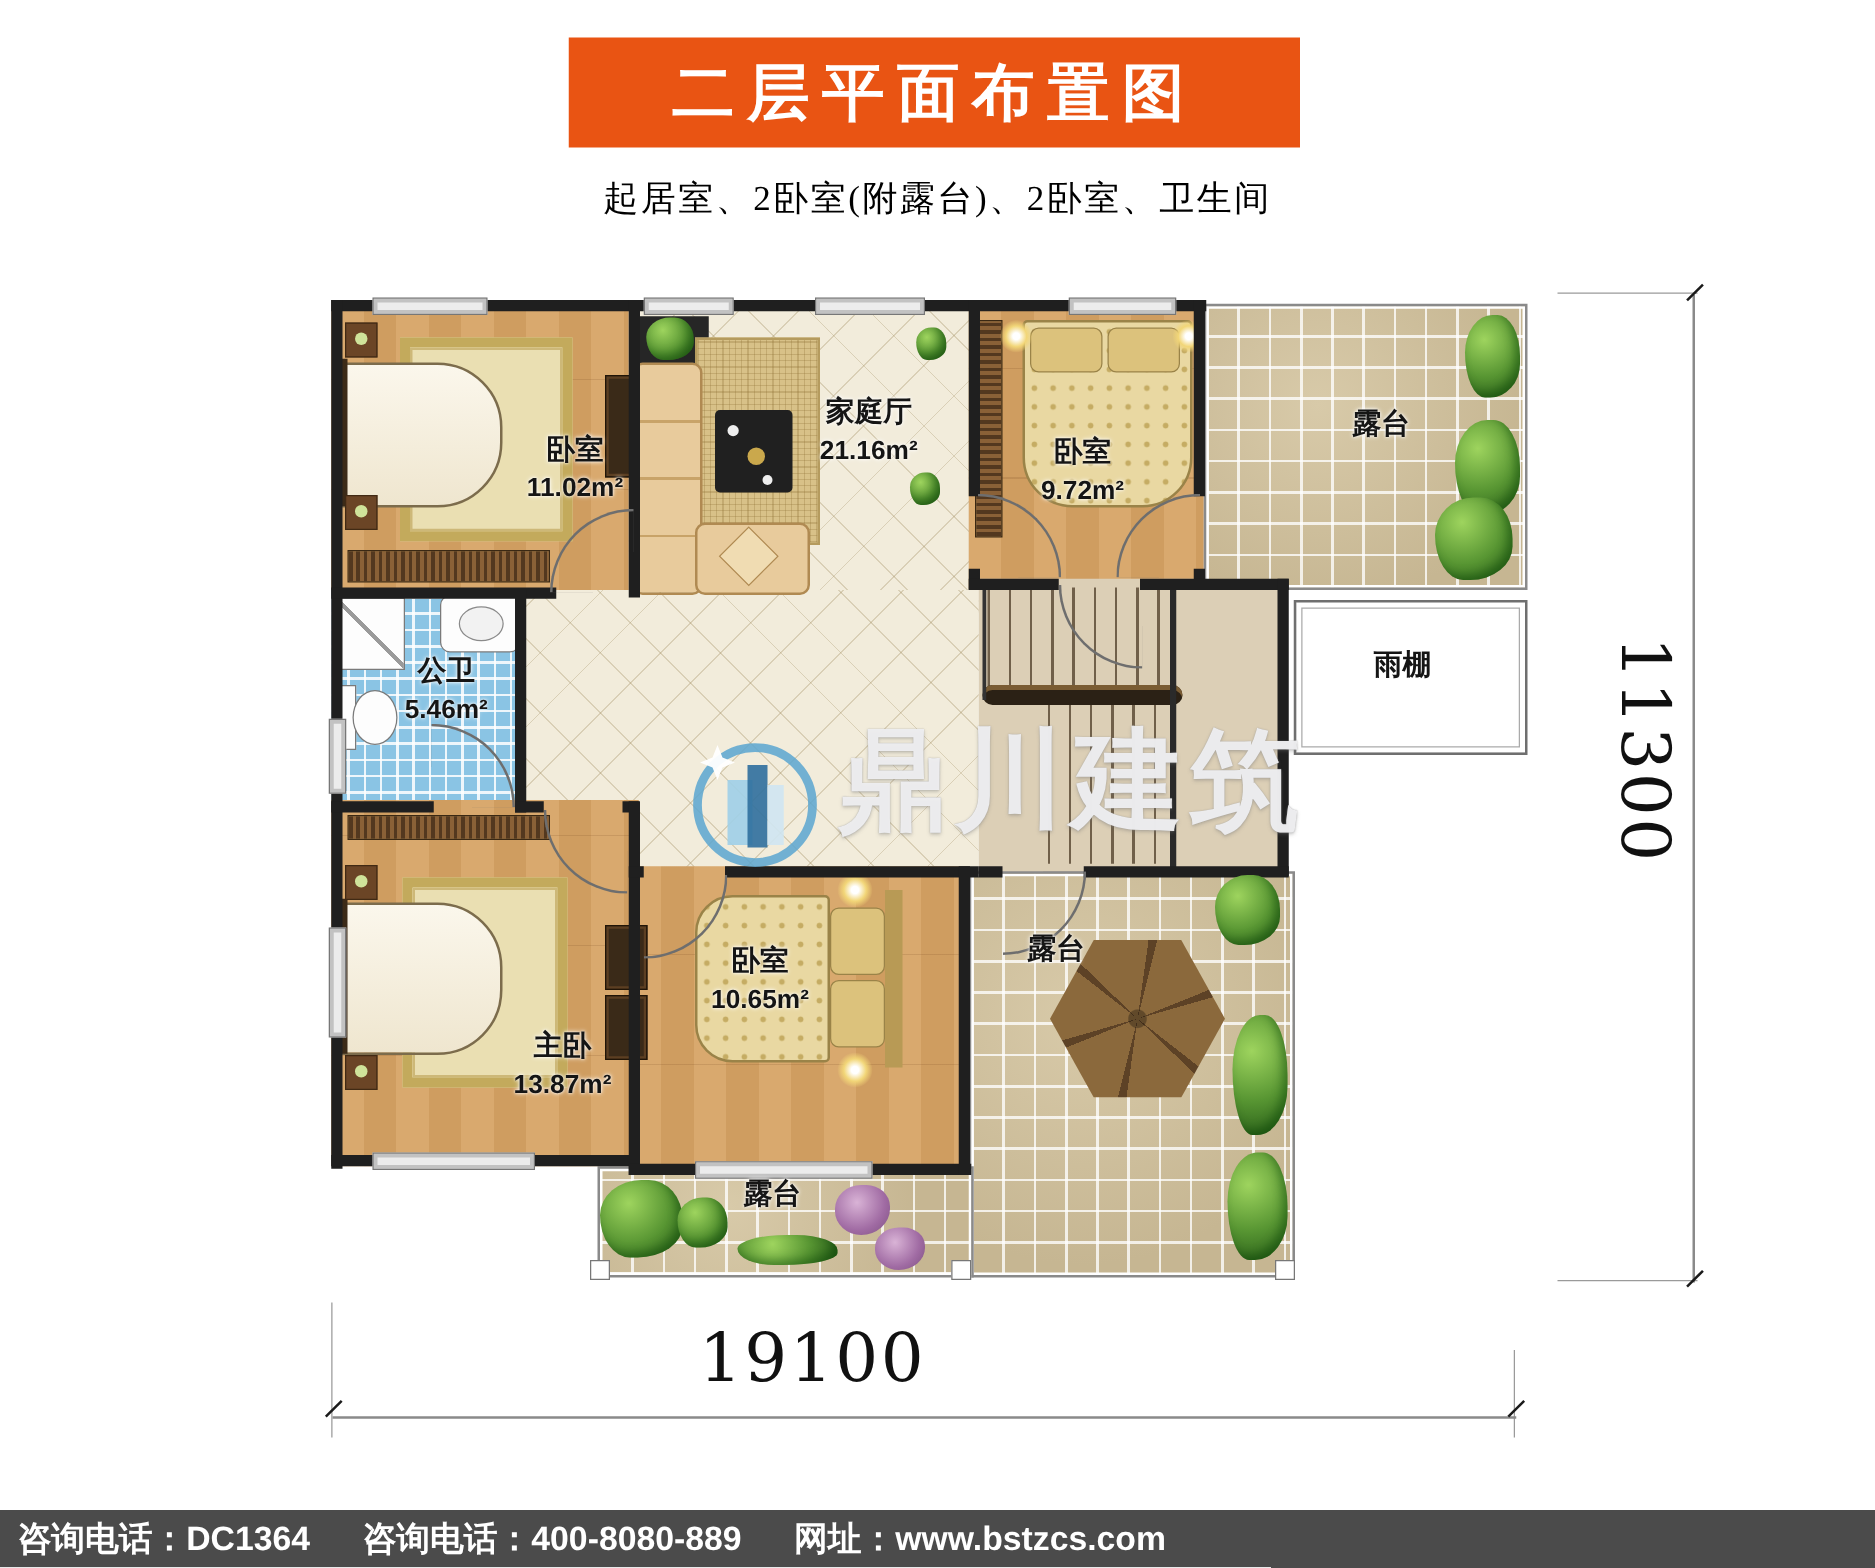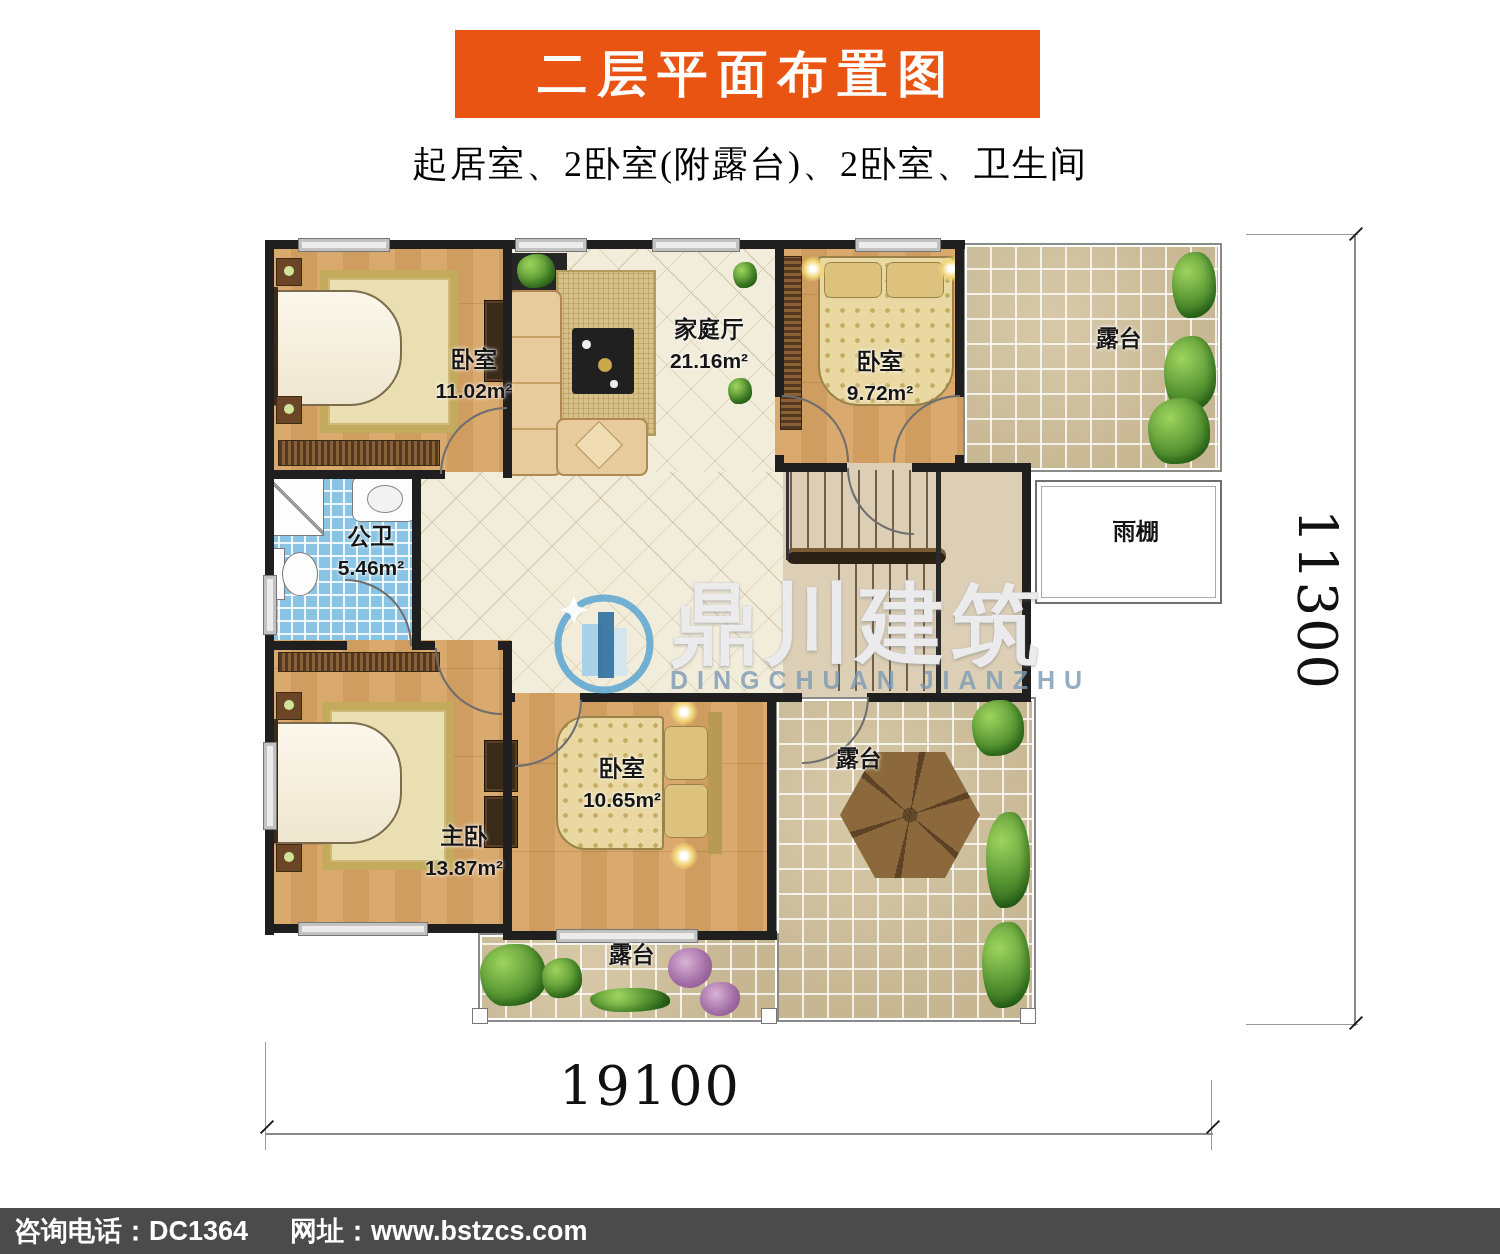--- a/index.html
+++ b/index.html
@@ -6,21 +6,21 @@
   .page{position:relative;width:1500px;height:1254px;background:#fff;overflow:hidden;
         font-family:"Liberation Sans",sans-serif;}
   .abs{position:absolute;}
 
   
   .banner{left:455px;top:30px;width:585px;height:88px;background:#E95413;
           display:flex;align-items:center;justify-content:center;}
   .banner span{color:#fff;font-size:50px;font-weight:700;letter-spacing:10px;}
   .subtitle{left:0;top:140px;width:1500px;text-align:center;color:#000;
             font-family:"Liberation Serif","DejaVu Serif",serif;
-            font-size:36px;letter-spacing:2px;}
+            font-size:28px;letter-spacing:2px;}
 
   
   .wood{background:
      repeating-linear-gradient(0deg, rgba(100,55,20,.15) 0 1px, transparent 1px 88px),
      repeating-linear-gradient(90deg, #d9a96e 0 26px, #cf9d60 26px 52px);}
   .tile{background:
      repeating-linear-gradient(45deg, rgba(160,140,95,.30) 0 1px, transparent 1px 34px),
      repeating-linear-gradient(-45deg, rgba(160,140,95,.30) 0 1px, transparent 1px 34px),
      #f2ecdb;}
   .ttile{background:
@@ -73,21 +73,21 @@
   .bush{background:radial-gradient(circle at 35% 30%,#9ed45e,#579532 55%,#2f661c 92%);
         border-radius:55% 45% 60% 40%/50% 55% 45% 60%;box-shadow:inset -4px -4px 8px rgba(0,60,0,.4);z-index:13;}
   .flower{background:radial-gradient(circle at 40% 35%,#d9b3d6,#a06ba3 60%,#7c4f80);border-radius:50% 45% 55% 50%;z-index:13;}
   .gazebo{clip-path:polygon(0% 50%,25% 5%,75% 5%,100% 50%,75% 95%,25% 95%);
         background:radial-gradient(circle,rgba(0,0,0,.30) 0 7%,rgba(0,0,0,0) 8%),
         repeating-conic-gradient(from 8deg,#5d4226 0deg 6deg,#8b693c 6deg 60deg);z-index:13;}
 
   
   .roomlabel{transform:translateX(-50%);text-align:center;z-index:40;color:#151515;
      font-size:23px;font-weight:700;line-height:1.45;
-     text-shadow:0 0 4px rgba(255,255,255,.95),0 0 2px rgba(255,255,255,.95);margin-left:14px;}
+     text-shadow:0 0 4px rgba(255,255,255,.95),0 0 2px rgba(255,255,255,.95);}
   .roomlabel .arealine{font-size:21px;}
 
   
   .dimline{background:#8a8a8a;z-index:5;}
   .extline{background:#9a9a9a;z-index:5;}
   .tick{width:18px;height:2px;background:#1a1a1a;transform:rotate(-45deg);z-index:6;}
   .dimnum{font-family:"DejaVu Serif","Liberation Serif",serif;font-size:54px;color:#111;letter-spacing:2px;z-index:6;}
 
   
   .wm{left:552px;top:578px;display:flex;align-items:flex-start;z-index:60;pointer-events:none;}
@@ -292,36 +292,36 @@
   <div class="abs wm">
     <svg width="104" height="130" viewBox="0 0 104 130">
       <circle cx="52" cy="66" r="46" fill="none" stroke="#5BA6D0" stroke-width="7" opacity="0.85"></circle>
       <rect x="30" y="46" width="20" height="52" fill="#9fcfe8" opacity="0.9"></rect>
       <rect x="46" y="34" width="16" height="66" fill="#2f6f9d" opacity="0.9"></rect>
       <rect x="62" y="50" width="13" height="48" fill="#cfe6f2" opacity="0.9"></rect>
       <path d="M22 18 L26 28 L36 32 L26 36 L22 46 L18 36 L8 32 L18 28 Z" fill="#ffffff" opacity="0.95"></path>
     </svg>
     <div style="margin-left:14px">
       <div class="wm-cn">鼎川建筑</div>
-      <div class="wm-en">DINGCHUAN JIANZHU</div>
     </div>
   </div>
 
   <div class="abs extline" style="left:265px;top:1042px;width:1px;height:108px"></div>
   <div class="abs extline" style="left:1211px;top:1080px;width:1px;height:70px"></div>
   <div class="abs dimline" style="left:266px;top:1133px;width:947px;height:2px"></div>
   <div class="abs tick" style="left:258px;top:1126px"></div>
   <div class="abs tick" style="left:1204px;top:1126px"></div>
   <div class="abs dimnum" style="left:650px;top:1055px;transform:translateX(-50%)">19100</div>
 
   <div class="abs extline" style="left:1246px;top:234px;width:112px;height:1px"></div>
   <div class="abs extline" style="left:1246px;top:1024px;width:112px;height:1px"></div>
   <div class="abs dimline" style="left:1354px;top:236px;width:2px;height:790px"></div>
   <div class="abs tick" style="left:1347px;top:233px"></div>
   <div class="abs tick" style="left:1347px;top:1022px"></div>
   <div class="abs dimnum" style="left:1316px;top:600px;transform:translate(-50%,-50%) rotate(90deg)">11300</div>
 
   <div class="abs footer">
     <span>咨询电话：DC1364</span>
+    <span>咨询电话：400-8080-889</span>
     <span>网址：www.bstzcs.com</span>
   </div>
 
 </div>
 
 </body></html>

